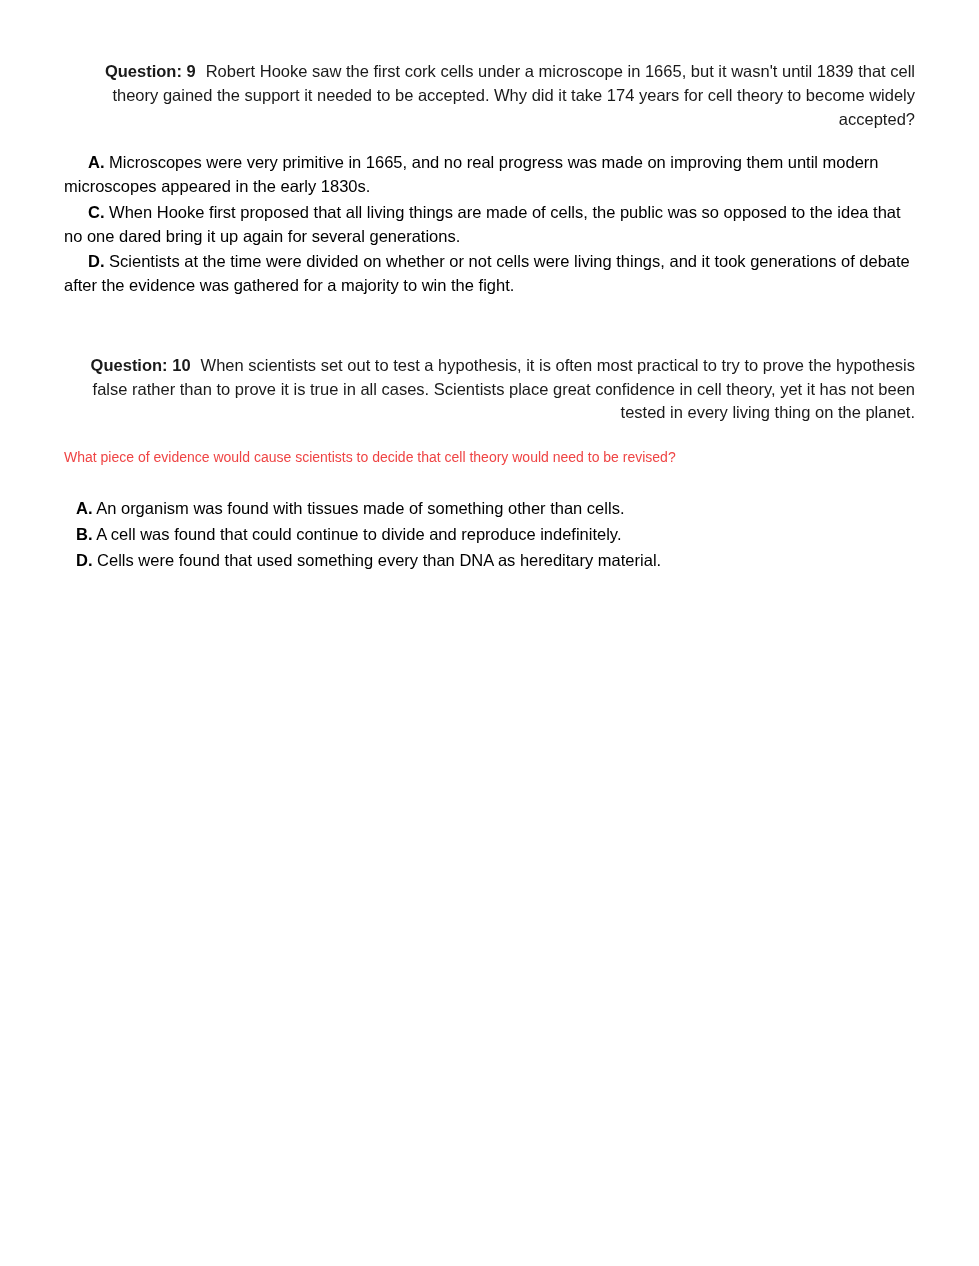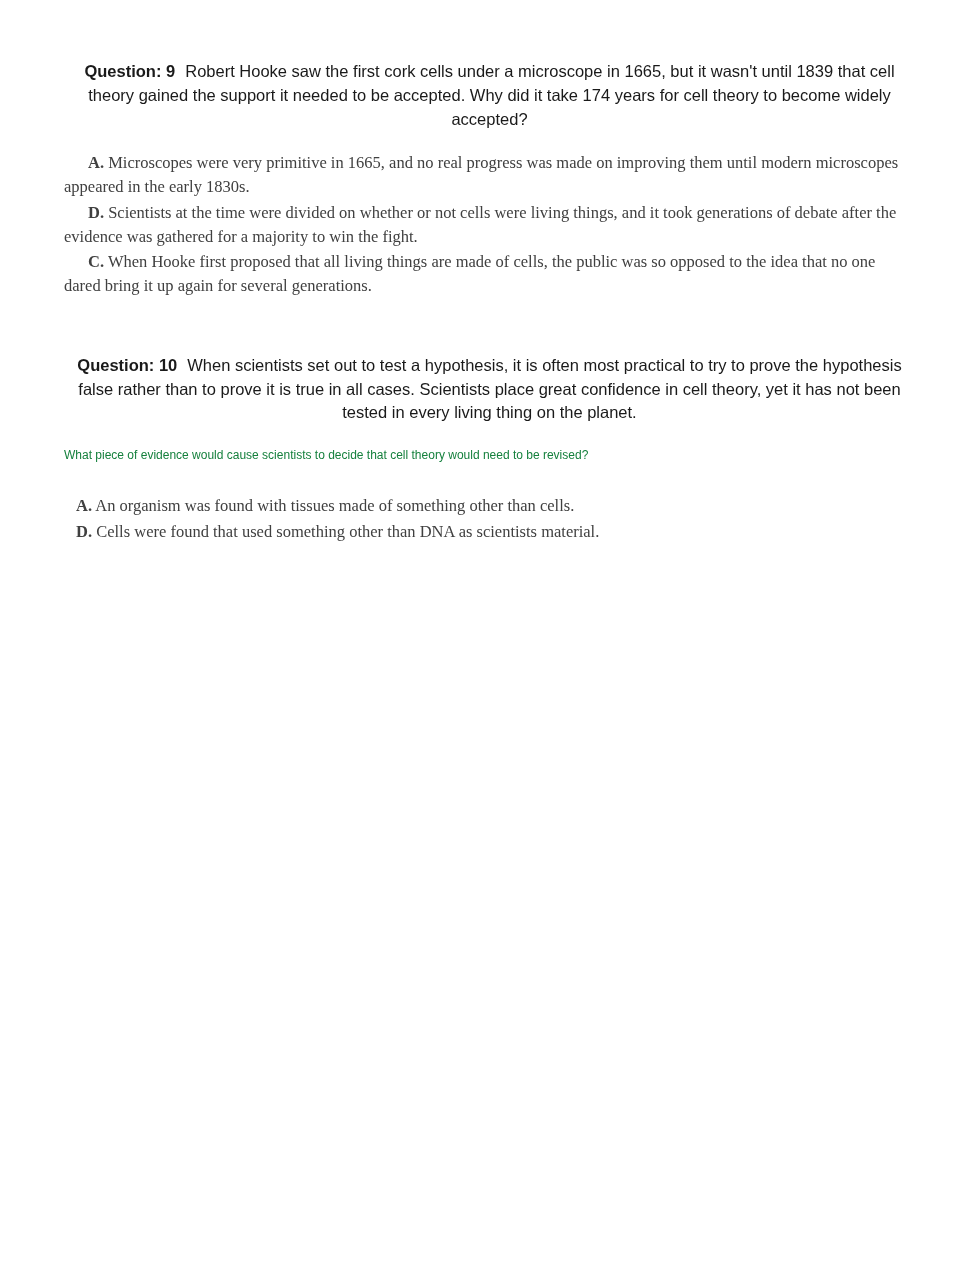--- a/index.html
+++ b/index.html
@@ -21,49 +21,49 @@
     padding: 60px 64px 40px 64px;
     background: #ffffff;
   }
   .question-block {
     margin-bottom: 26px;
   }
   .q-stem {
     font-family: "Liberation Sans", sans-serif;
     font-size: 16.5px;
     line-height: 1.44;
-    text-align: center;
+    text-align: right;
     color: #1a1a1a;
     margin: 0 0 0 0;
   }
   .q-label {
     font-weight: bold;
   }
   .q-gap {
     display: inline-block;
     width: 10px;
   }
   .q-extra {
     font-family: "Liberation Sans", sans-serif;
-    font-size: 12px;
+    font-size: 14px;
     line-height: 1.44;
-    color: #15803d;
+    color: #ef4444;
     margin: 22px 0 0 0;
   }
   .choices {
     margin-top: 20px;
   }
   .choices.tight {
     margin-top: 30px;
   }
   .choice {
-    font-family: Liberation Serif, serif;
+    font-family: Liberation Sans, sans-serif;
     font-size: 16.5px;
     line-height: 1.44;
-    color: #404040;
+    color: #000000;
     margin: 0 0 2px 0;
     padding-left: 0;
   }
   .choice.indented {
     text-indent: 24px;
   }
   .choice.flat {
     text-indent: 12px;
   }
   .choice-letter {
@@ -76,31 +76,32 @@
 </head>
 <body>
 
 <div class="page">
 
   <div class="question-block">
     <p class="q-stem"><span class="q-label">Question:</span> <span class="q-label">9</span><span class="q-gap"></span><span>Robert Hooke saw the first cork cells under a microscope in 1665, but it wasn't until 1839 that cell theory gained the support it needed to be accepted. Why did it take 174 years for cell theory to become widely accepted?</span></p>
 
     <div class="choices">
       <p class="choice indented"><span class="choice-letter">A.</span> <span>Microscopes were very primitive in 1665, and no real progress was made on improving them until modern microscopes appeared in the early 1830s.</span></p>
+      <p class="choice indented"><span class="choice-letter">C.</span> <span>When Hooke first proposed that all living things are made of cells, the public was so opposed to the idea that no one dared bring it up again for several generations.</span></p>
       <p class="choice indented"><span class="choice-letter">D.</span> <span>Scientists at the time were divided on whether or not cells were living things, and it took generations of debate after the evidence was gathered for a majority to win the fight.</span></p>
-      <p class="choice indented"><span class="choice-letter">C.</span> <span>When Hooke first proposed that all living things are made of cells, the public was so opposed to the idea that no one dared bring it up again for several generations.</span></p>
     </div>
   </div>
 
   <div class="spacer-block"></div>
 
   <div class="question-block">
     <p class="q-stem"><span class="q-label">Question:</span> <span class="q-label">10</span><span class="q-gap"></span><span>When scientists set out to test a hypothesis, it is often most practical to try to prove the hypothesis false rather than to prove it is true in all cases. Scientists place great confidence in cell theory, yet it has not been tested in every living thing on the planet.</span></p>
 
     <p class="q-extra">What piece of evidence would cause scientists to decide that cell theory would need to be revised?</p>
 
     <div class="choices tight">
       <p class="choice flat"><span class="choice-letter">A.</span> <span>An organism was found with tissues made of something other than cells.</span></p>
-      <p class="choice flat"><span class="choice-letter">D.</span> <span>Cells were found that used something other than DNA as scientists material.</span></p>
+      <p class="choice flat"><span class="choice-letter">B.</span> <span>A cell was found that could continue to divide and reproduce indefinitely.</span></p>
+      <p class="choice flat"><span class="choice-letter">D.</span> <span>Cells were found that used something every than DNA as hereditary material.</span></p>
     </div>
   </div>
 
 </div>
 
 </body></html>

